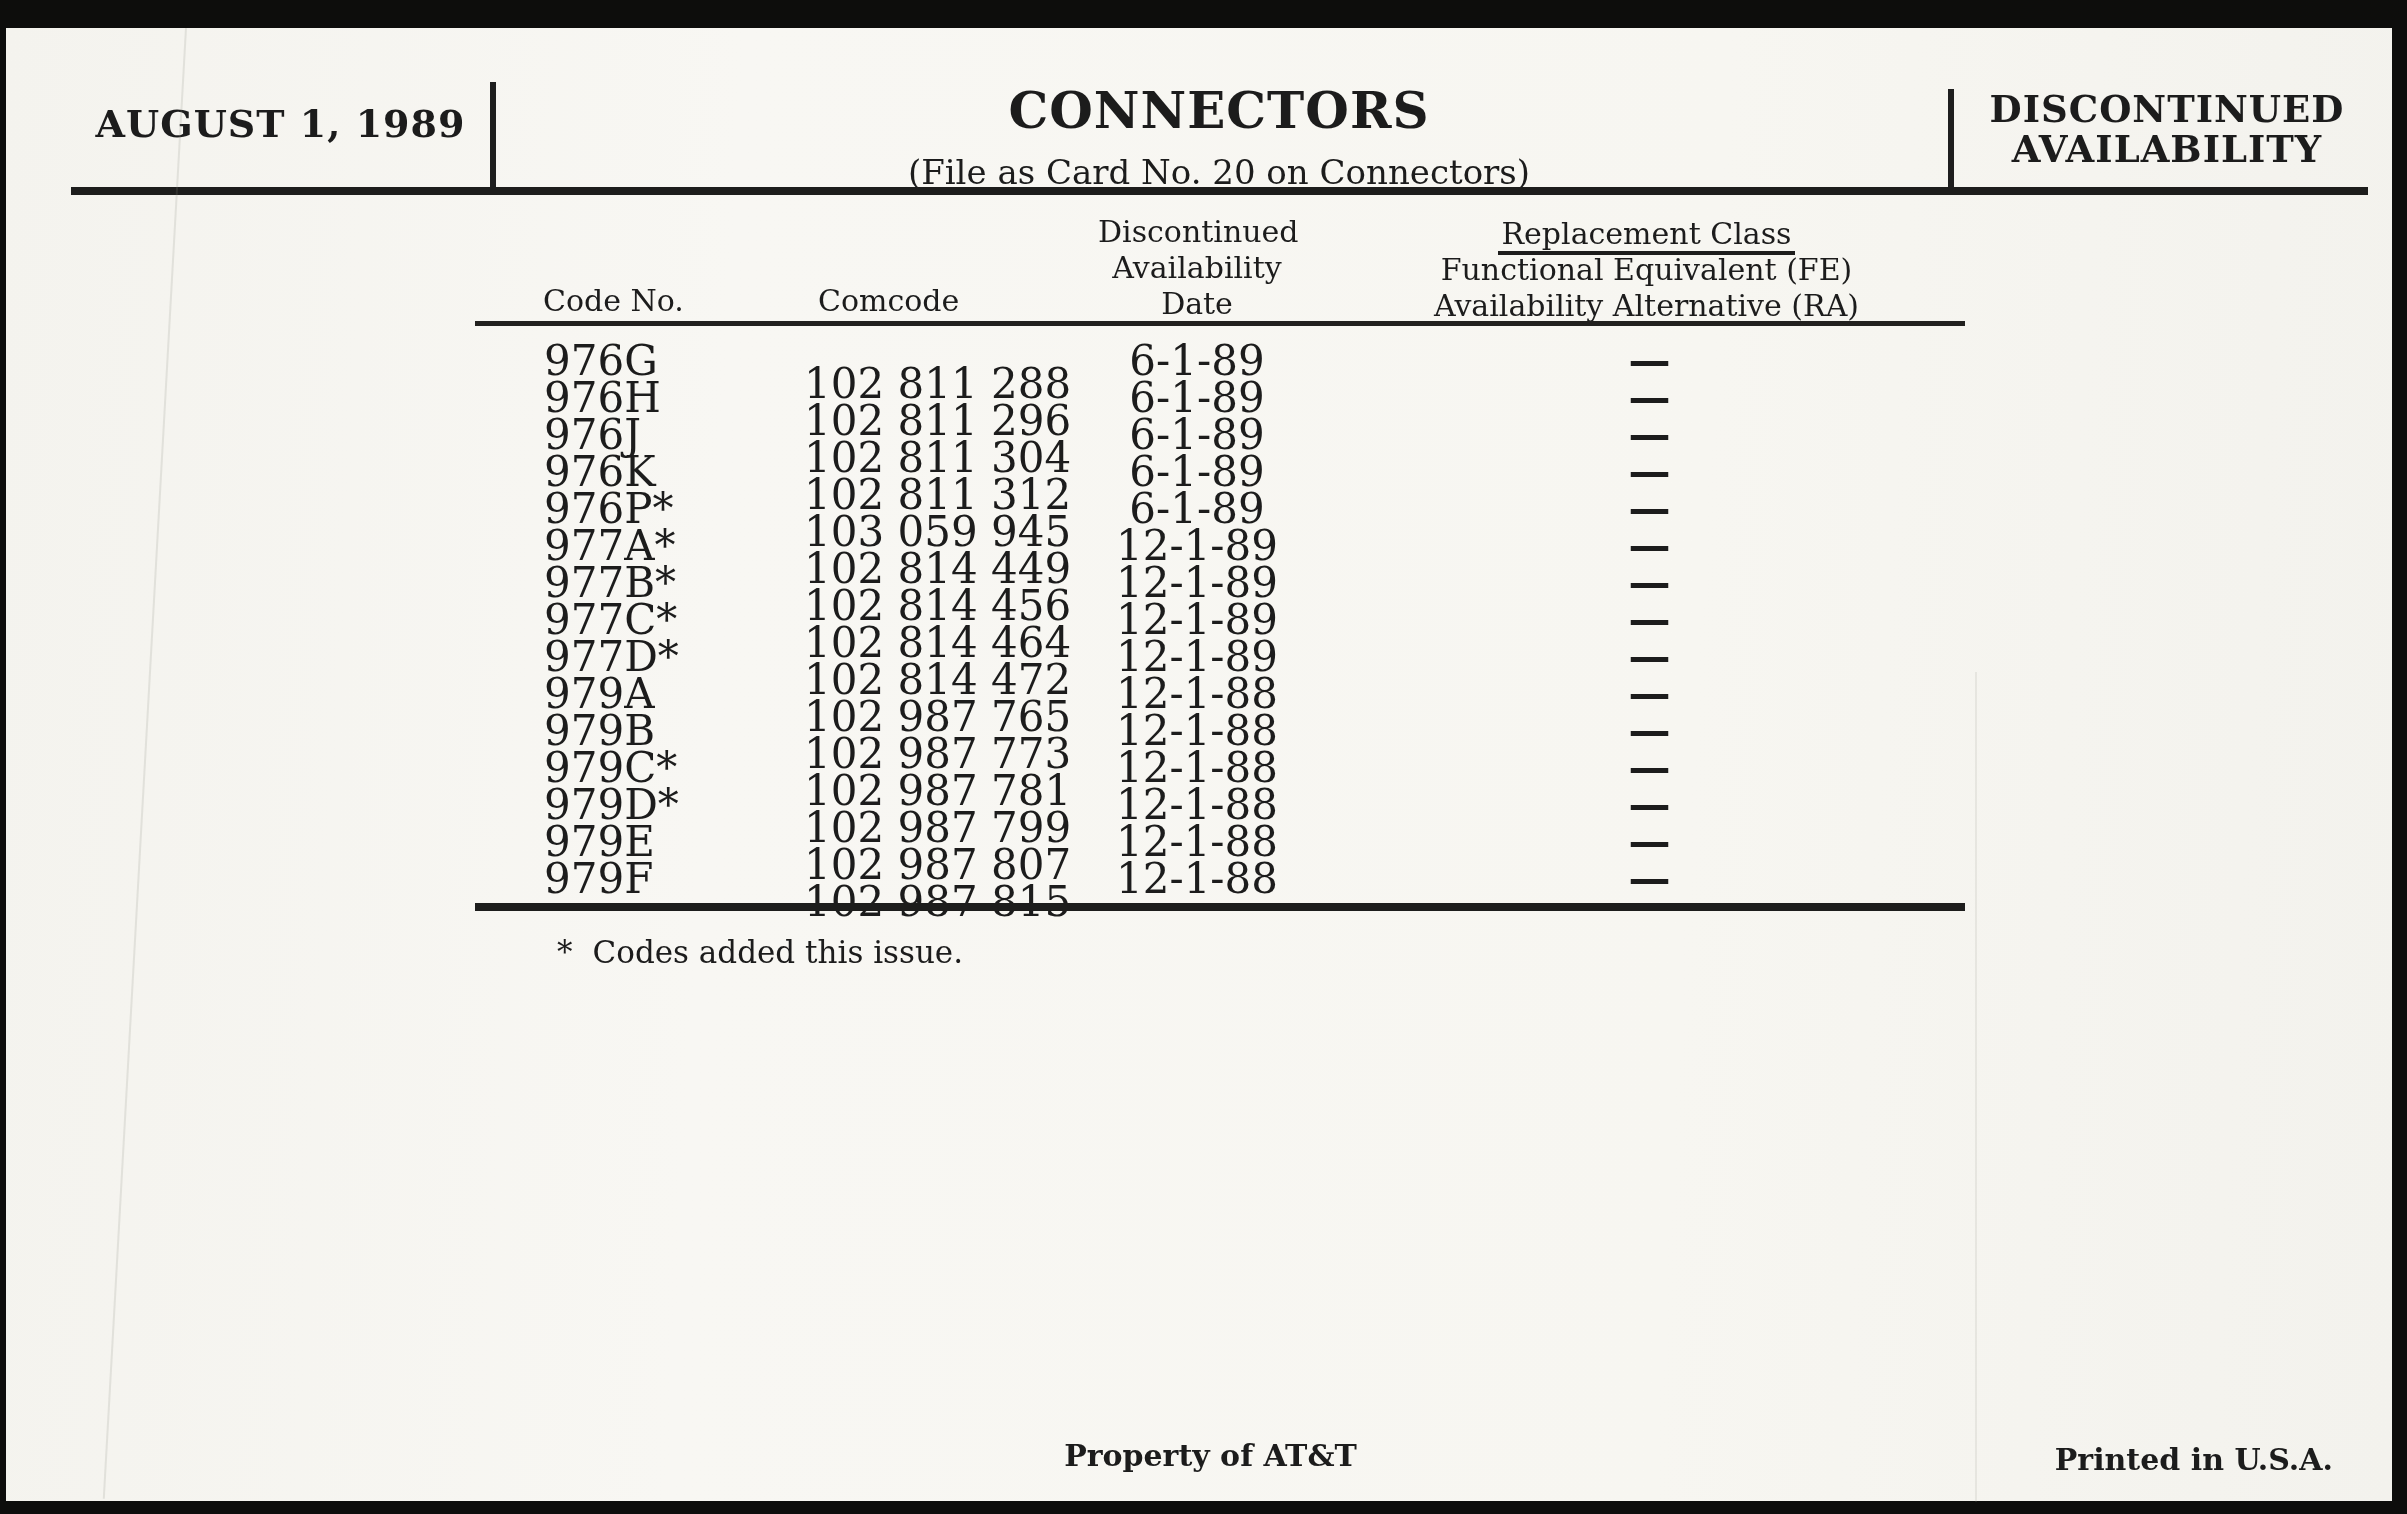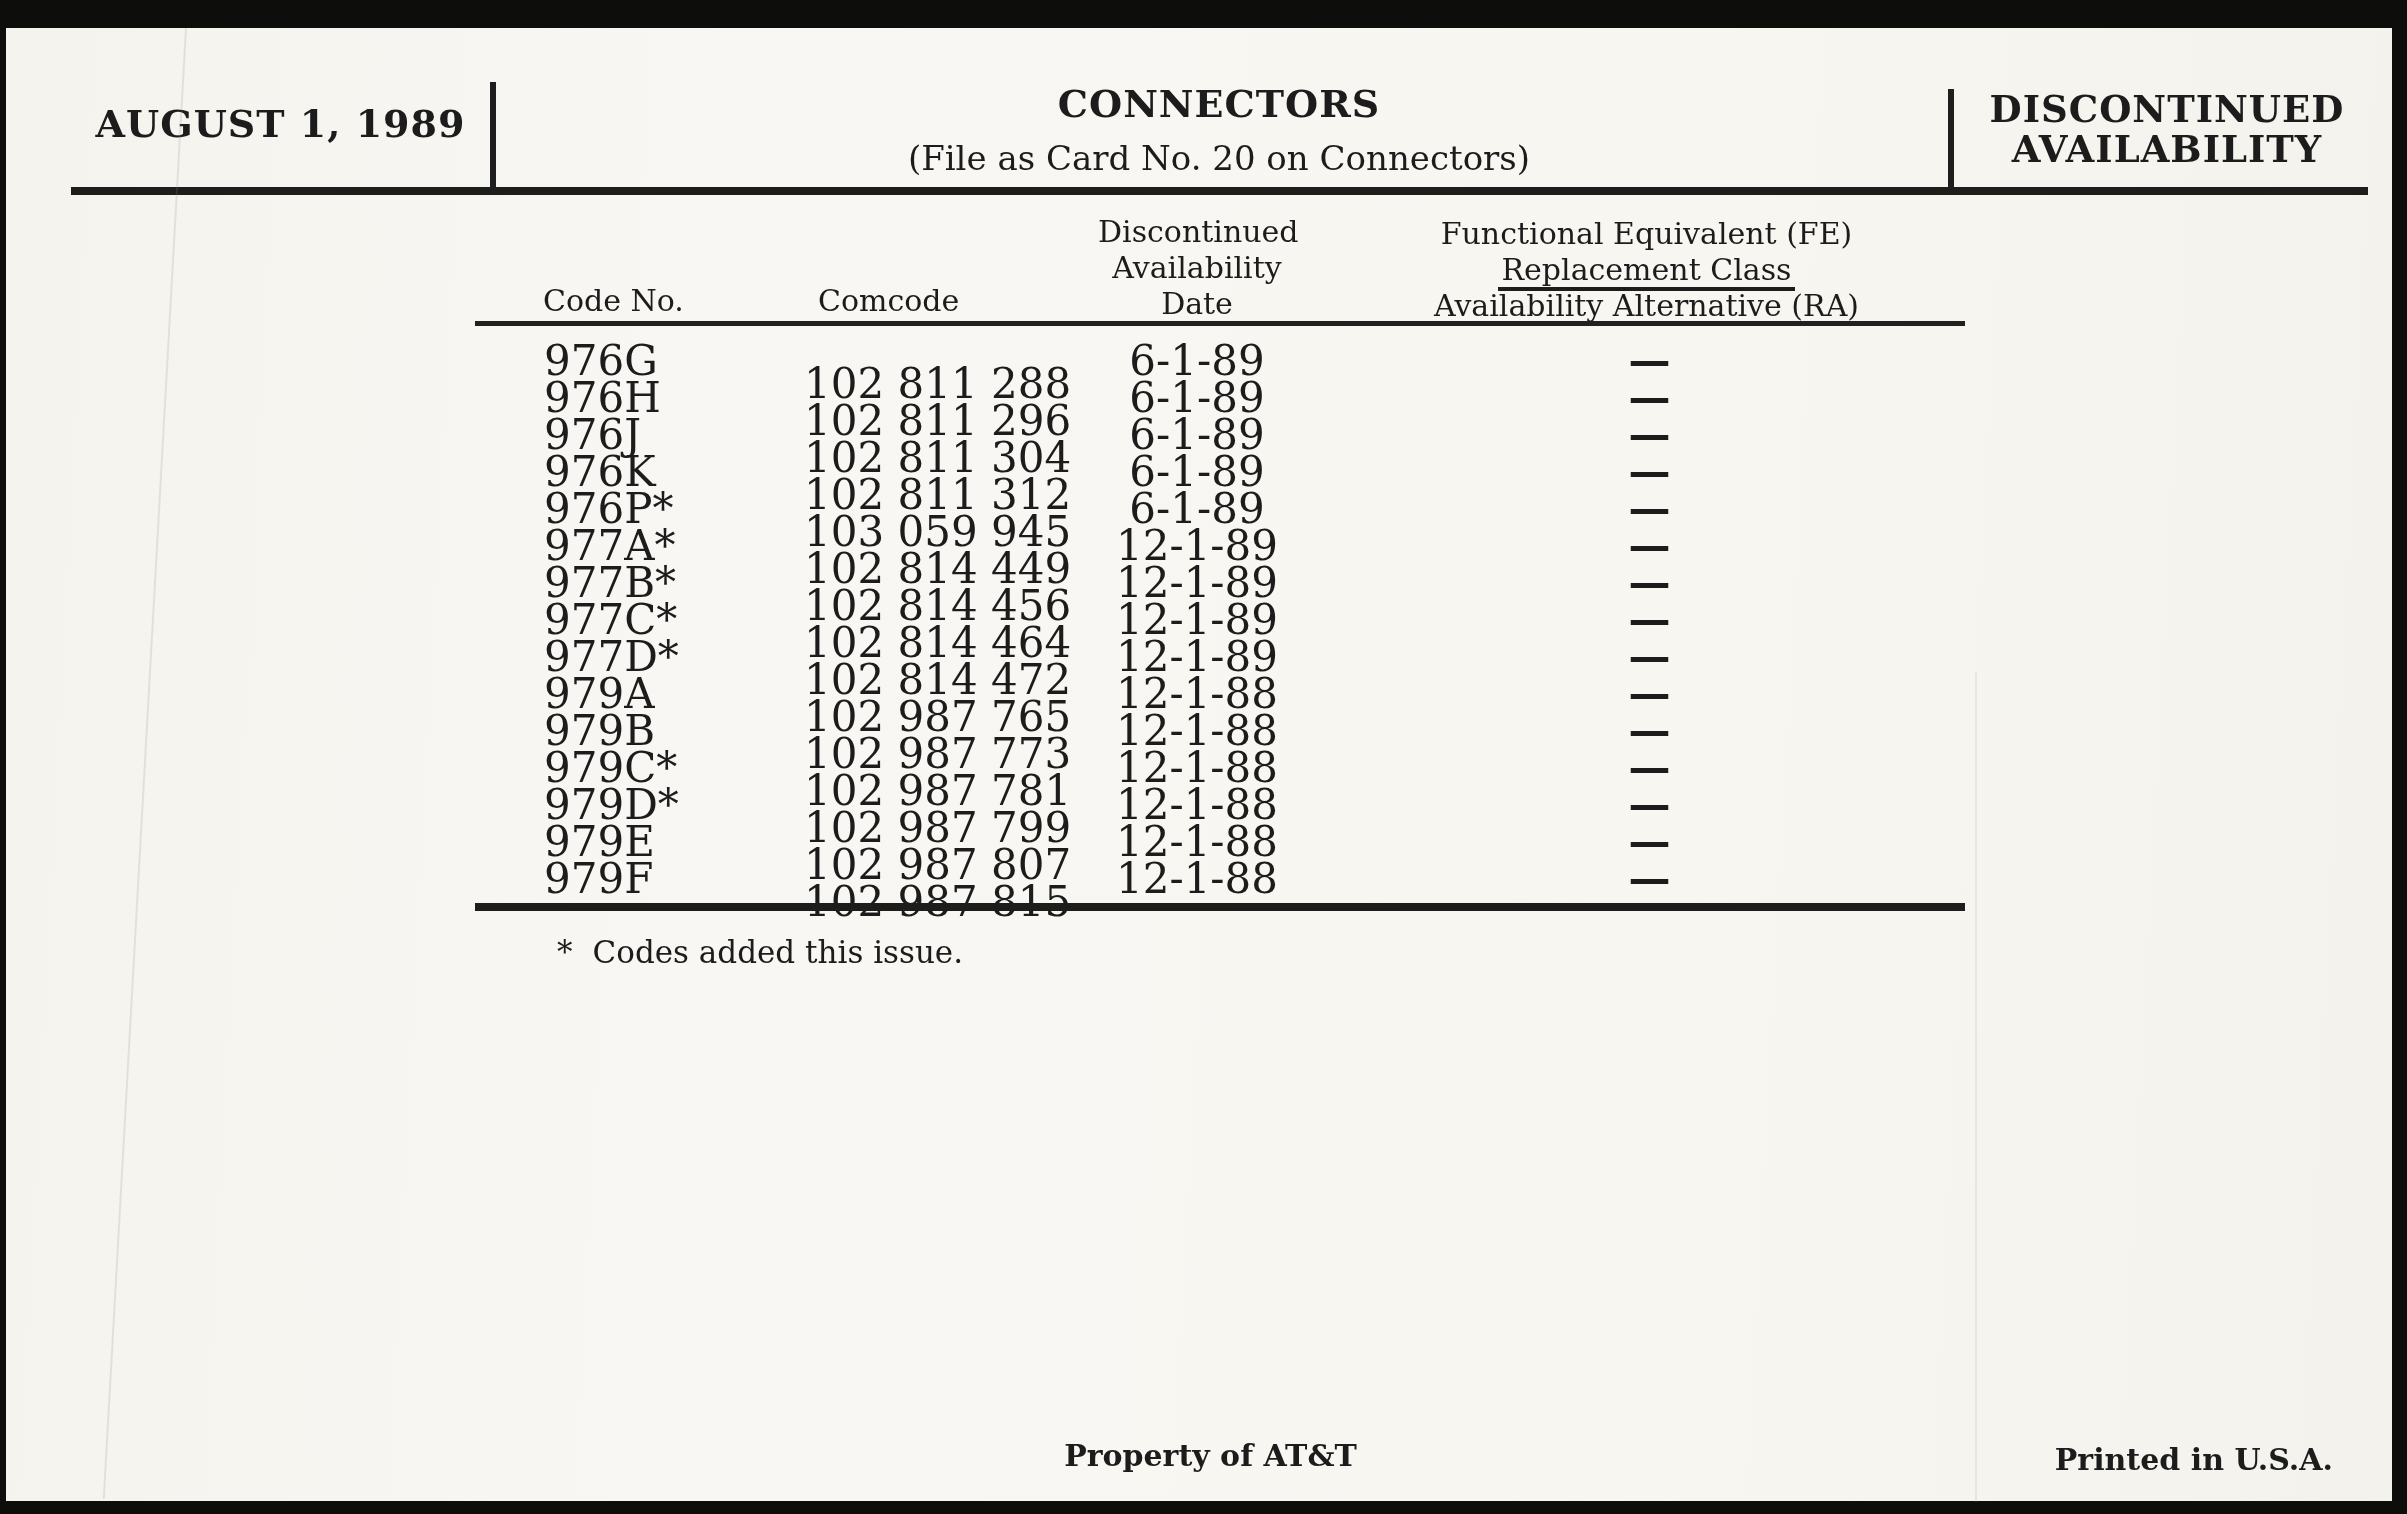--- a/index.html
+++ b/index.html
@@ -25,21 +25,21 @@
   .issue-date {
     left: 65px; top: 73px; width: 419px;
     text-align: center;
     font-size: 38px; font-weight: bold; letter-spacing: 1px;
     white-space: nowrap;
   }
   .vbar { width: 6px; background: #1e1e1e; }
   .vbar-left  { left: 484px; top: 54px; height: 107px; }
   .vbar-right { left: 1942px; top: 61px; height: 100px; }
   .title-block { left: 484px; top: 53px; width: 1458px; text-align: center; }
-  .main-title { font-size: 38px; font-weight: bold; letter-spacing: 1px; }
+  .main-title { font-size: 50px; font-weight: bold; letter-spacing: 1px; }
   .sub-title  { font-size: 34px; margin-top: 12px; }
   .corner-label {
     left: 1948px; top: 61px; width: 426px;
     text-align: center;
     font-size: 37px; font-weight: bold; line-height: 40px;
     letter-spacing: 1px;
   }
   .header-rule {
     left: 65px; top: 159px; width: 2297px; height: 8px;
     background: #1d1d1c;
@@ -107,22 +107,22 @@
 
   <div class="table-wrap">
     <div class="col-head-code">Code No.</div>
     <div class="col-head-comcode">Comcode</div>
     <div class="col-head-date">
       <div>Discontinued</div>
       <div>Availability</div>
       <div>Date</div>
     </div>
     <div class="col-head-repl">
+      <div><span class="underlined">Replacement Class</span></div>
       <div>Functional Equivalent (FE)</div>
-      <div><span class="underlined">Replacement Class</span></div>
       <div>Availability Alternative (RA)</div>
     </div>
     <div class="rule-top"></div>
     <div class="rows">
   <div class="row">
     <span class="cell-code">976G</span>
     <span class="cell-comcode">102 811 288</span>
     <span class="cell-date">6-1-89</span>
     <span class="cell-repl">—</span>
   </div>

